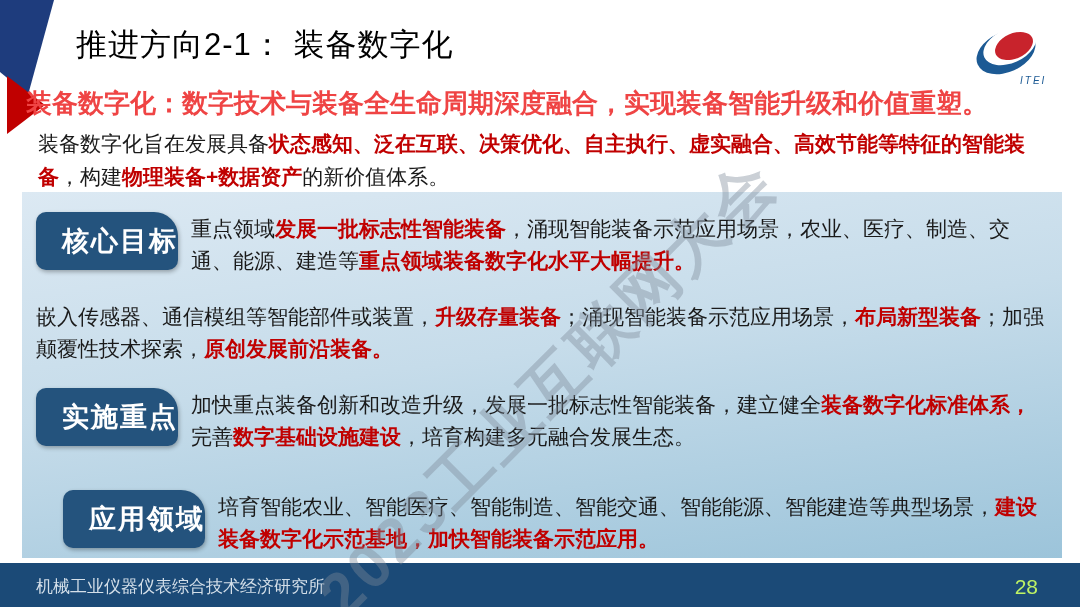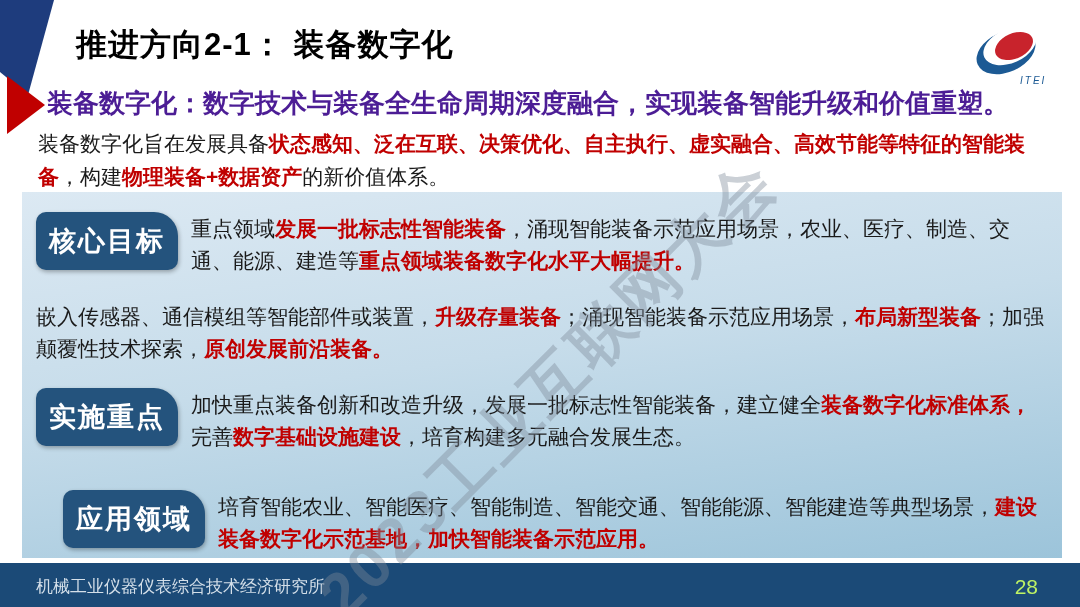--- a/index.html
+++ b/index.html
@@ -14,46 +14,46 @@
   body{
     width:1080px;height:607px;overflow:hidden;background:#fff;
     font-family:"Liberation Sans","DejaVu Sans",sans-serif;
   }
   .slide{position:relative;width:1080px;height:607px;background:#fff;}
 
   .deco-svg{position:absolute;left:0;top:0;z-index:3;}
 
   .title{
     position:absolute;left:76px;top:24px;
-    font-size:31px;font-weight:700;color:#000;letter-spacing:1px;
+    font-size:31px;font-weight:400;color:#000;letter-spacing:1px;
     white-space:nowrap;z-index:4;
   }
 
   .logo{position:absolute;right:26px;top:20px;width:92px;height:74px;z-index:4;}
 
   .subtitle{
-    position:absolute;left:47px;top:86px;width:1016px;
-    font-size:26px;font-weight:700;color:#4c1d95;white-space:nowrap;z-index:4;
+    position:absolute;left:26px;top:86px;width:1016px;
+    font-size:26px;font-weight:700;color:#ef4444;white-space:nowrap;z-index:4;
   }
 
   .intro{
     position:absolute;left:38px;top:128px;width:1012px;
     font-size:21px;line-height:1.55;z-index:4;
   }
 
   .panel{
     position:absolute;left:22px;top:192px;width:1040px;height:366px;
     background:linear-gradient(172deg,#dce9f3 0%,#c6dcea 45%,#9cc4da 100%);
     z-index:1;
   }
   .row{position:absolute;left:14px;right:14px;display:flex;gap:13px;align-items:flex-start;}
   .row-1{top:20px;} .row-2{top:108px;} .row-3{top:196px;} .row-4{top:298px;padding-left:27px;}
   .row-label{
     flex:0 0 142px;background:var(--navy-box);color:#fff;
-    font-size:27px;font-weight:700;text-align:center;letter-spacing:2px;
+    font-size:27px;font-weight:700;text-align:right;letter-spacing:2px;
     padding:11px 0;border-radius:10px 24px 10px 10px;
     box-shadow:1px 2px 4px rgba(0,0,0,.3);
   }
   .row-text{font-size:21px;line-height:1.5;padding-top:1px;}
 
   .sb{color:#1a1a1a;font-weight:400;}
   .sr{color:var(--red);font-weight:700;}
   .intro .sb{color:#1a1a1a;}
 
   .watermark{

